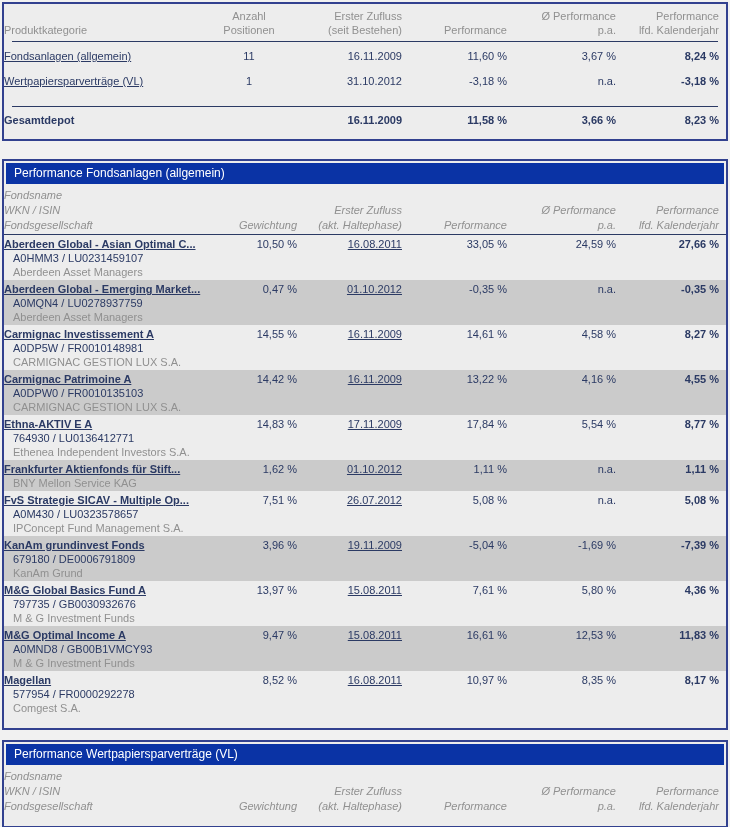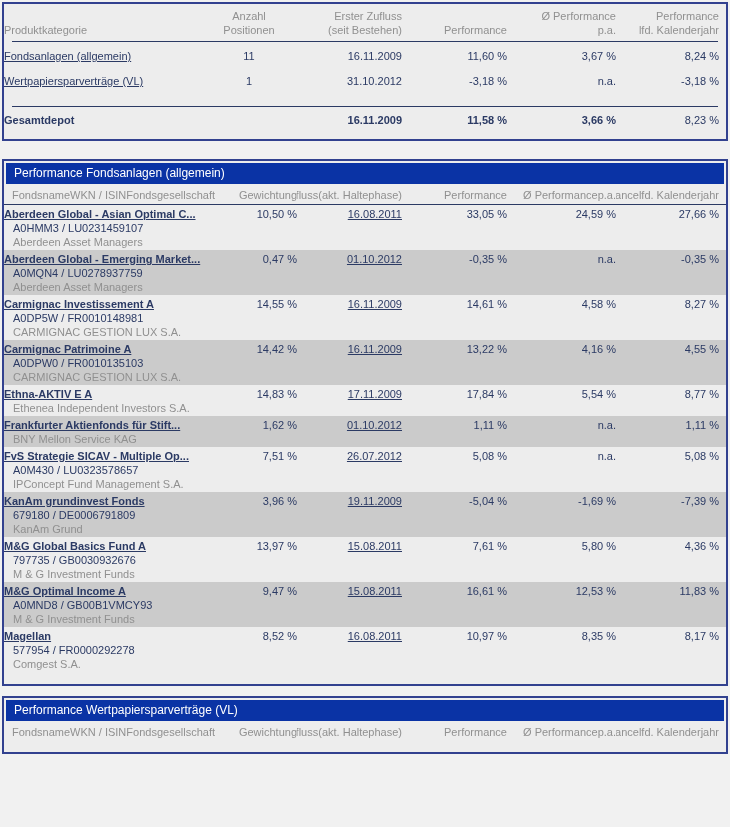--- a/index.html
+++ b/index.html
@@ -20,21 +20,21 @@
 
   .grid {
     display: grid;
     grid-template-columns: 211px 82px 105px 105px 109px 110px;
     align-items: end;
   }
   .c  { line-height: 14px; white-space: nowrap; overflow: hidden; }
   .l  { text-align: left; padding-left: 0; }
   .r  { text-align: right; }
   .ctr{ text-align: center; padding-right: 14px; }
-  .c6 { padding-right: 7px; font-weight: normal; }
+  .c6 { padding-right: 7px; font-weight: bold; }
   .gray { color: #909090; }
 
   a.lnk, a.fund-link, a.date-link {
     color: #2b3a64;
     text-decoration: underline;
     cursor: pointer;
   }
   a.fund-link { font-weight: bold; }
 
   .rule { border-top: 1px solid #2b3a64; margin: 0; }
@@ -48,21 +48,21 @@
 
   .title-bar {
     margin: 2px;
     background: #0a33a5;
     color: #ffffff;
     font-weight: normal;
     font-size: 12px;
     padding: 3px 8px 4px 8px;
   }
   .sec-head { padding-top: 2px; }
-  .sec-head .hcell { display: flex; flex-direction: row; justify-content: flex-end; line-height: 15px; color: #909090; }
+  .sec-head .hcell { display: flex; flex-direction: column; justify-content: flex-end; line-height: 15px; color: #909090; font-style: italic; }
   .sec-head .hcell div { white-space: nowrap; }
   .section .rule { margin: 1px 0 0 0; }
 
   .fund-row { padding: 2px 0 1px 0; }
   .fund-row .line { line-height: 14px; }
   .fund-row .sub { padding-left: 9px; line-height: 14px; white-space: nowrap; }
   .alt { background: #cbcbcb; }
 </style>
 </head>
 <body>
@@ -210,20 +210,21 @@
 
     <div class="fund-row">
       <div class="grid line">
         <div class="c l"><a class="fund-link">Ethna-AKTIV E A</a></div>
         <div class="c r">14,83 %</div>
         <div class="c r"><a class="date-link">17.11.2009</a></div>
         <div class="c r">17,84 %</div>
         <div class="c r">5,54 %</div>
         <div class="c r c6">8,77 %</div>
       </div>
+      <div class="sub">764930 /  LU0136412771</div>
       <div class="sub gray">Ethenea Independent Investors S.A.</div>
     </div>
 
     <div class="fund-row alt">
       <div class="grid line">
         <div class="c l"><a class="fund-link">Frankfurter Aktienfonds für Stift...</a></div>
         <div class="c r">1,62 %</div>
         <div class="c r"><a class="date-link">01.10.2012</a></div>
         <div class="c r">1,11 %</div>
         <div class="c r">n.a.</div>

